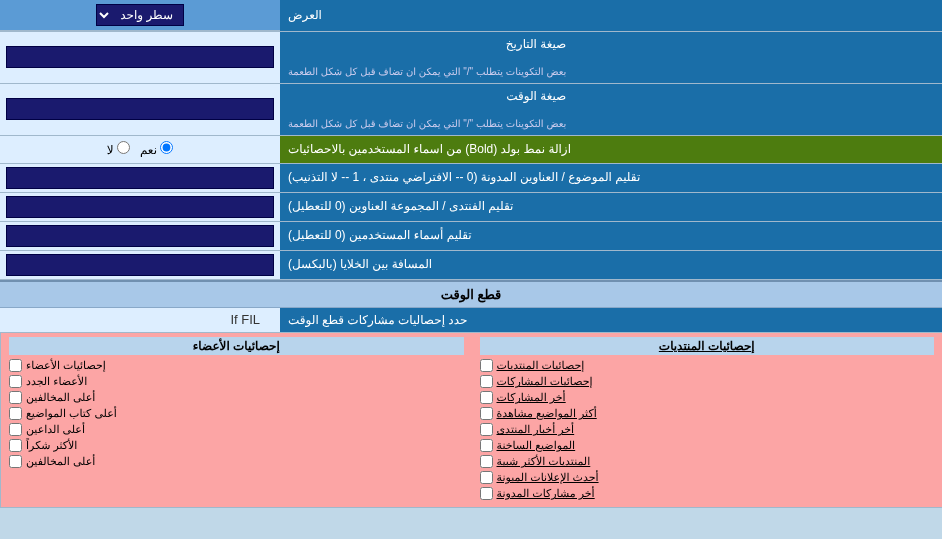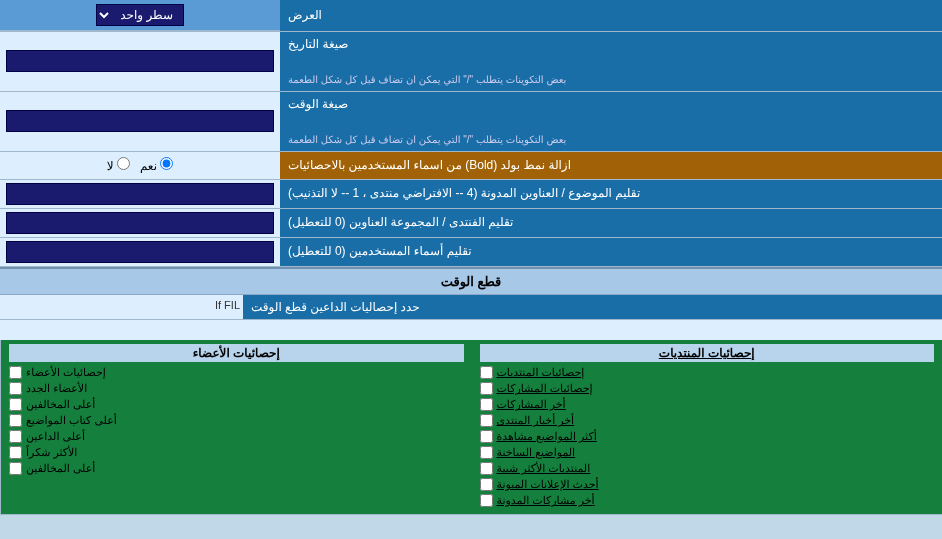--- a/index.html
+++ b/index.html
@@ -73,21 +73,21 @@
     }
 
     .radio-row {
       display: flex;
       border-bottom: 1px solid #a0b8cc;
       min-height: 28px;
     }
 
     .radio-label {
       flex: 1;
-      background: #a16207;
+      background: #4d7c0f;
       color: #fff;
       padding: 4px 8px;
       display: flex;
       align-items: center;
       justify-content: flex-end;
       font-size: 12px;
       text-align: right;
     }
 
     .radio-input {
@@ -112,35 +112,34 @@
       font-size: 13px;
       padding: 5px 10px;
       text-align: center;
       border-bottom: 1px solid #88a8c8;
       border-top: 2px solid #7090b0;
     }
 
     .label-multiline {
       display: flex;
       flex-direction: column;
-      align-items: flex-end;
-      gap: 20px;
+      align-items: flex-start;
+      gap: 12px;
     }
 
     .checkbox-columns {
       display: flex;
       gap: 0;
     }
 
     .checkbox-col {
       flex: 1;
-      background: #15803d;
+      background: #fca5a5;
       padding: 4px 8px;
       border-left: 1px solid #a0b8cc;
-      margin-top: 20px;
     }
 
     .checkbox-col:first-child {
       border-left: none;
       text-decoration: underline;
     }
 
     .checkbox-col-header {
       font-weight: bold;
       font-size: 12px;
@@ -222,21 +221,21 @@
       </label>
       <label>
         <input type="radio" name="bold_remove" value="no" style="">
         لا
       </label>
     </div>
   </div>
 
   <div class="row">
     <div class="row-label">
-      <span>تقليم الموضوع / العناوين المدونة (4 -- الافتراضي منتدى ، 1 -- لا التذنيب)</span>
+      <span>تقليم الموضوع / العناوين المدونة (0 -- الافتراضي منتدى ، 1 -- لا التذنيب)</span>
     </div>
     <div class="row-input">
       <input type="text" style="">
     </div>
   </div>
 
   <div class="row">
     <div class="row-label">
       <span>تقليم الفنتدى / المجموعة العناوين (0 للتعطيل)</span>
     </div>
@@ -247,31 +246,39 @@
 
   <div class="row">
     <div class="row-label">
       <span>تقليم أسماء المستخدمين (0 للتعطيل)</span>
     </div>
     <div class="row-input">
       <input type="text" style="">
     </div>
   </div>
 
+  <div class="row">
+    <div class="row-label">
+      <span>المسافة بين الخلايا (بالبكسل)</span>
+    </div>
+    <div class="row-input">
+      <input type="text" style="">
+    </div>
+  </div>
 
   <div class="section-header">
     <span>قطع الوقت</span>
   </div>
 
 
   <div style="display:flex; border-bottom: 1px solid #a0b8cc;">
     <div class="row-label">
-      <span>حدد إحصاليات الداعين قطع الوقت</span>
-    </div>
-    <div style="width:243px; background:#ddeeff; padding:4px 3px; font-size:11px; color:#333;">
+      <span>حدد إحصاليات مشاركات قطع الوقت</span>
+    </div>
+    <div style="width:280px; background:#ddeeff; padding:4px 20px; font-size:13px; color:#333;">
       <span>If FIL</span>
     </div>
   </div>
 
   <div style="background:#ddeeff; border-bottom: 1px solid #a0b8cc;">
     <div class="checkbox-columns">
 
       <div class="checkbox-col">
         <div class="checkbox-col-header">
           <span>إحصائيات المنتديات</span>
@@ -282,25 +289,25 @@
         </div>
         <div class="checkbox-item">
           <label>إحصائيات المشاركات</label>
           <input type="checkbox" style="">
         </div>
         <div class="checkbox-item">
           <label>أخر المشاركات</label>
           <input type="checkbox" style="">
         </div>
         <div class="checkbox-item">
+          <label>أكثر المواضيع مشاهدة</label>
+          <input type="checkbox" style="">
+        </div>
+        <div class="checkbox-item">
           <label>أخر أخبار المنتدى</label>
-          <input type="checkbox" style="">
-        </div>
-        <div class="checkbox-item">
-          <label>أكثر المواضيع مشاهدة</label>
           <input type="checkbox" style="">
         </div>
         <div class="checkbox-item">
           <label>المواضيع الساخنة</label>
           <input type="checkbox" style="">
         </div>
         <div class="checkbox-item">
           <label>المنتديات الأكثر شبية</label>
           <input type="checkbox" style="">
         </div>

